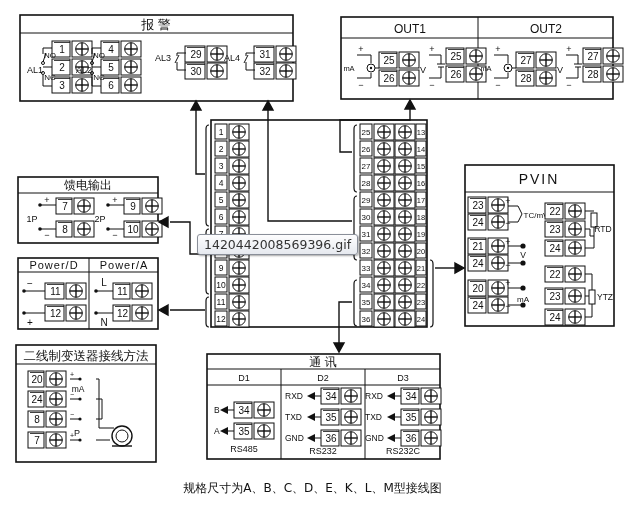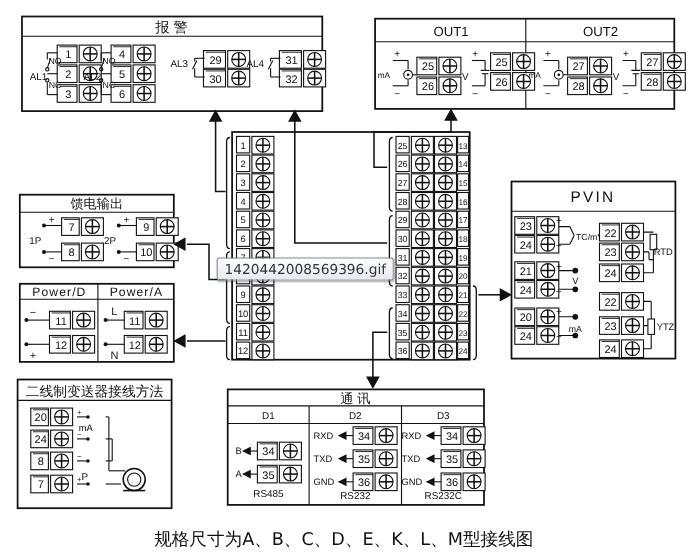--- a/index.html
+++ b/index.html
@@ -1,19 +1,19 @@
 <!DOCTYPE html>
 <html><head>
 <meta charset="utf-8">
 <style>
   html,body{margin:0;padding:0;background:#fff;}
   body{width:625px;height:507px;position:relative;overflow:hidden;font-family:"Liberation Sans","DejaVu Sans",sans-serif;color:#111;}
   svg text{font-family:"Liberation Sans","DejaVu Sans",sans-serif;fill:#111;}
   .tooltip{position:absolute;left:197px;top:234px;height:19px;padding:0 6px;border:1px solid #8a8f99;border-radius:3px;background:linear-gradient(#fdfdfe,#e6e9ef);box-shadow:1px 1px 2px rgba(0,0,0,.35);font:12.5px "DejaVu Sans",sans-serif;line-height:19px;color:#333;white-space:nowrap;text-align:right;}
-  .caption{position:absolute;left:0;width:625px;top:480px;text-align:center;font-size:16px;font-family:"DejaVu Sans",sans-serif;color:#111;}
+  .caption{position:absolute;left:0;width:625px;top:480px;text-align:center;font-size:12px;font-family:"DejaVu Sans",sans-serif;color:#111;}
 </style>
 </head>
 <body>
 
 
 
 <svg width="625" height="507" viewBox="0 0 625 507" xmlns="http://www.w3.org/2000/svg" id="dg">
   <defs>
     <g id="screw">
       <rect x="0" y="0" width="20" height="16" fill="#fff" stroke="#111" stroke-width="1"></rect>

